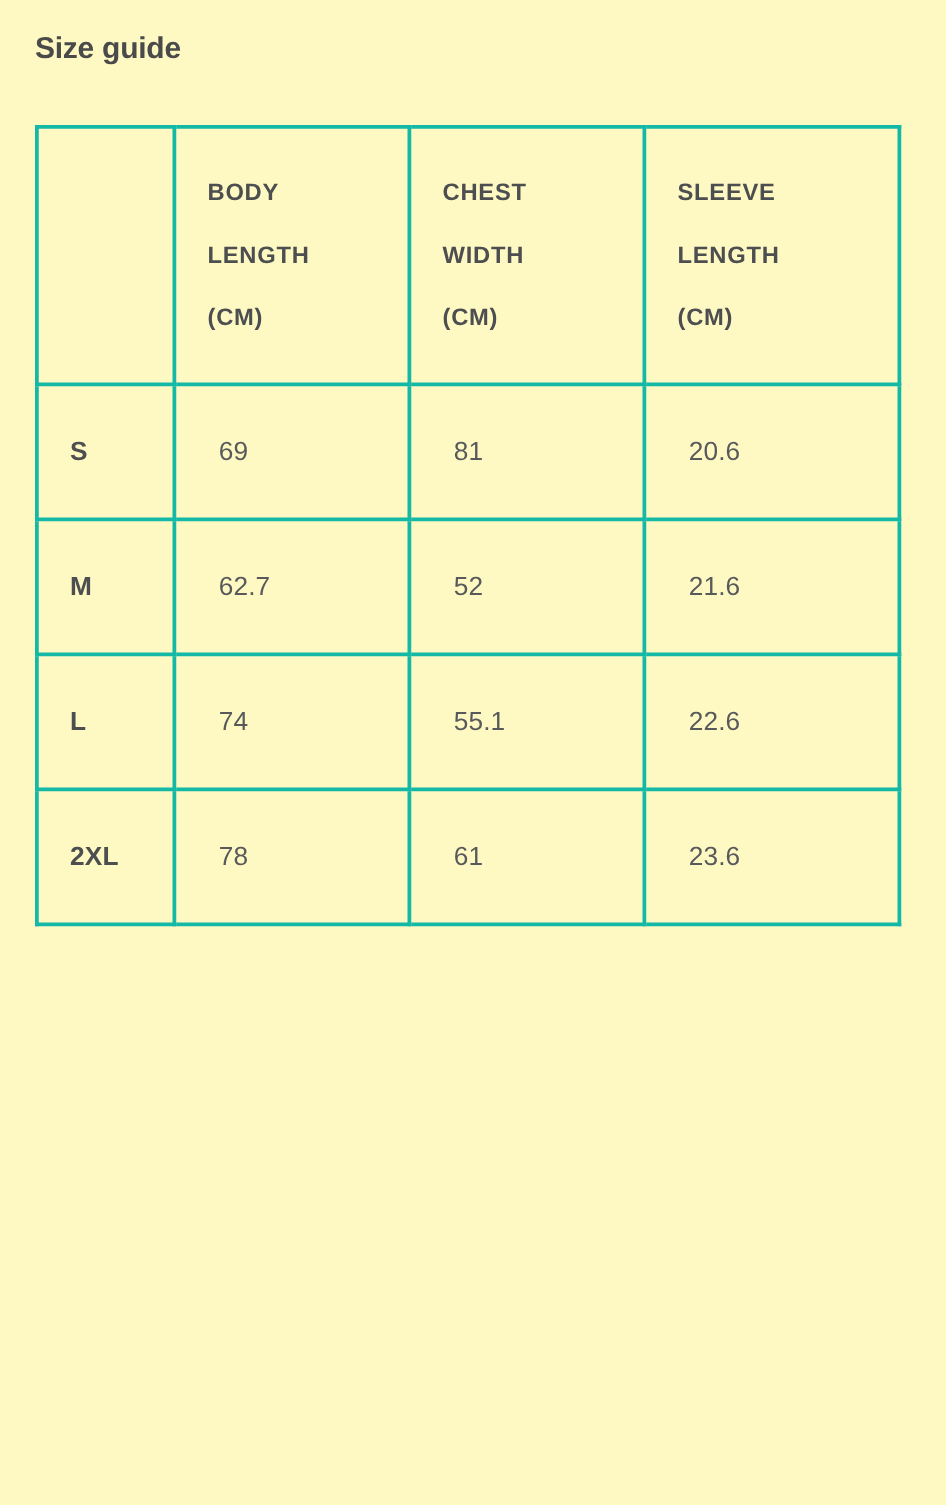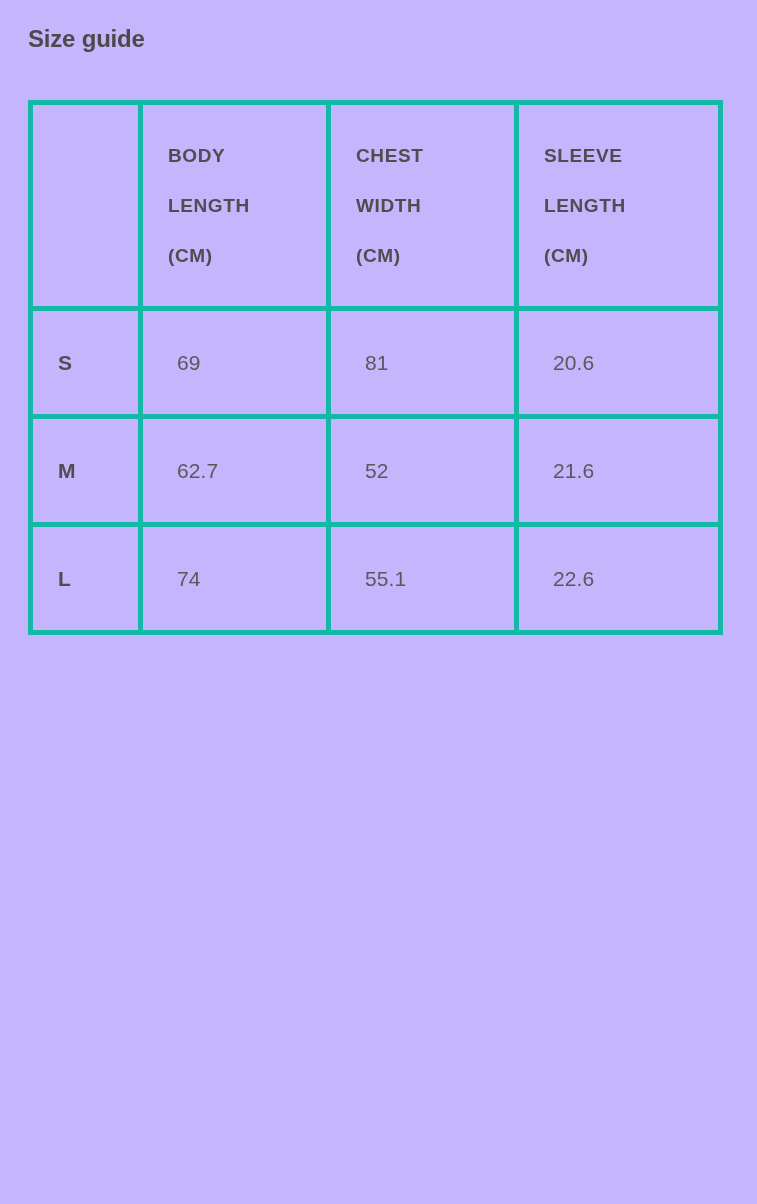--- a/index.html
+++ b/index.html
@@ -12,21 +12,21 @@
     height: 1204px;
     font-family: "Liberation Sans", sans-serif;
     -webkit-font-smoothing: antialiased;
     overflow: hidden;
   }
 
   .page {
     position: relative;
     width: 757px;
     height: 1204px;
-    background: #c4b5fd;
+    background: #fef9c3;
     box-sizing: border-box;
   }
 
   .page-title {
     position: absolute;
     left: 28px;
     top: 24px;
     font-size: 24px;
     font-weight: bold;
     color: #4a4a4a;
@@ -49,21 +49,21 @@
     border: 1px solid #b5b7b9;
   }
 
   table.size-table col.c-label { width: 110px; }
   table.size-table col.c-body  { width: 188px; }
   table.size-table col.c-chest { width: 188px; }
   table.size-table col.c-sleeve{ width: 204px; }
 
   table.size-table th,
   table.size-table td {
-    border: 5px solid #14b8a6;
+    border: 3px solid #14b8a6;
     vertical-align: middle;
     text-align: left;
     box-sizing: border-box;
   }
 
   table.size-table thead th {
     height: 206px;
     padding: 0 14px 0 25px;
     font-size: 19px;
     font-weight: bold;
@@ -155,17 +155,23 @@
           <td class="val">62.7</td>
           <td class="val">52</td>
           <td class="val">21.6</td>
         </tr>
         <tr>
           <th class="row-label">L</th>
           <td class="val">74</td>
           <td class="val">55.1</td>
           <td class="val">22.6</td>
         </tr>
+        <tr>
+          <th class="row-label">2XL</th>
+          <td class="val">78</td>
+          <td class="val">61</td>
+          <td class="val">23.6</td>
+        </tr>
       </tbody>
     </table>
   </div>
 
 </div>
 
 </body></html>

